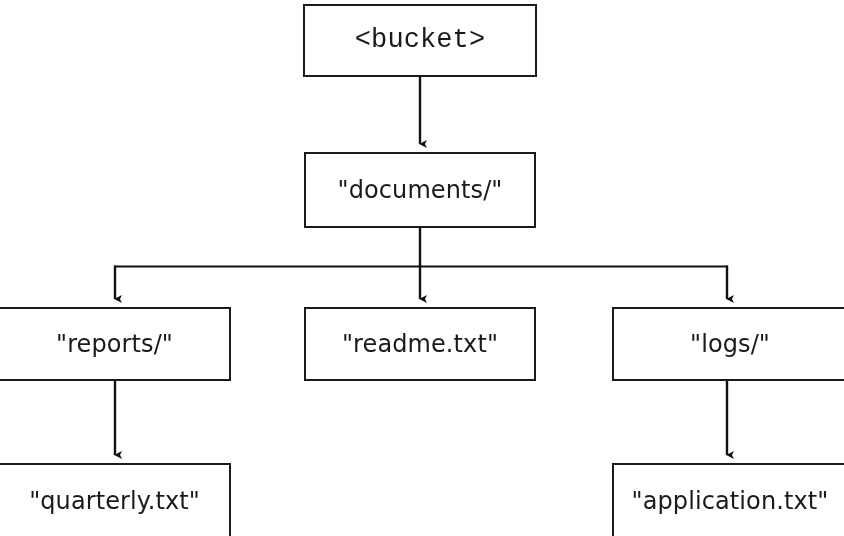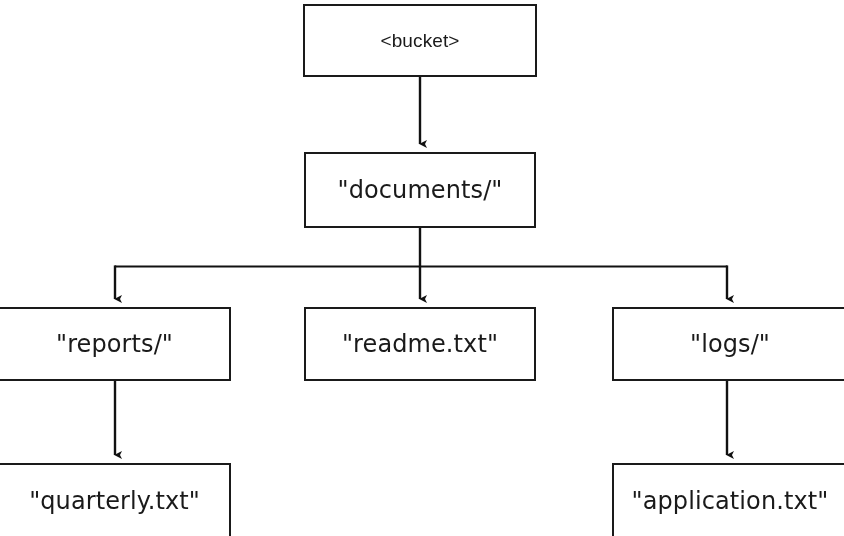--- a/index.html
+++ b/index.html
@@ -38,22 +38,22 @@
     z-index: 2;
   }
   .node-label {
     color: #1a1a1a;
     font-size: 24px;
     line-height: 1;
     letter-spacing: 0.1px;
     white-space: nowrap;
   }
   .node-root .node-label {
-    font-family: Liberation Sans, sans-serif;
-    font-size: 19px;
+    font-family: Liberation Mono, monospace;
+    font-size: 27px;
   }
   
   #node-bucket        { left: 303px; top: 4px;   width: 234px; height: 73px; }
   #node-documents     { left: 304px; top: 152px; width: 232px; height: 76px; }
   #node-reports       { left: -2px;  top: 307px; width: 233px; height: 74px; }
   #node-readme        { left: 304px; top: 307px; width: 232px; height: 74px; }
   #node-logs          { left: 612px; top: 307px; width: 236px; height: 74px; }
   #node-quarterly     { left: -2px;  top: 463px; width: 233px; height: 75px; }
   #node-application   { left: 612px; top: 463px; width: 236px; height: 75px; }
 </style>

